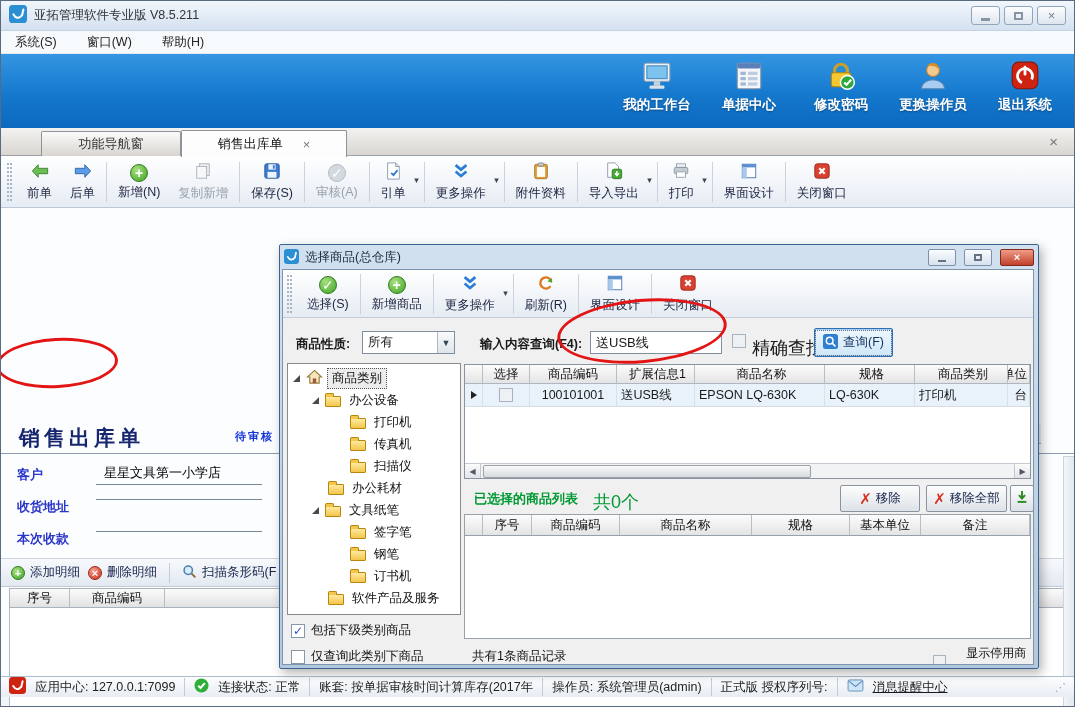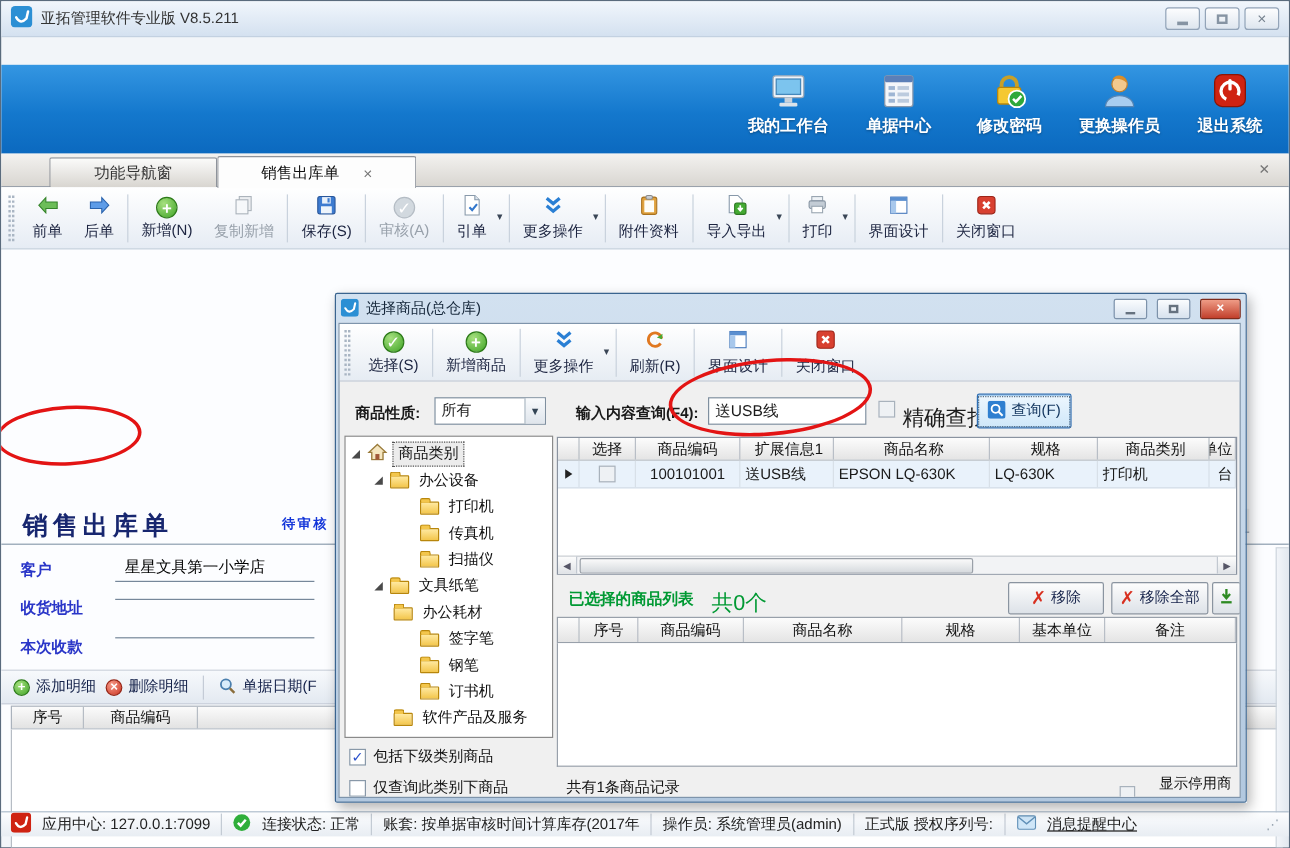--- a/index.html
+++ b/index.html
@@ -153,20 +153,25 @@
       <span class="winbtn">
           <span class="minbar"></span>
         </span>
       <span class="winbtn">
           <span class="maxbox"></span>
         </span>
       <span class="winbtn">×</span>
     </span>
   </div>
 
+  <div class="menubar">
+    <span>系统(S)</span>
+    <span>窗口(W)</span>
+    <span>帮助(H)</span>
+  </div>
 
   <div class="banner">
     <div class="banner-actions">
       <div class="baction">
         <span><svg width="32" height="30" viewBox="0 0 30 28">
               <rect x="3" y="2" width="24" height="17" rx="2" fill="#eef3f9" stroke="#9aa8b8"></rect>
               <rect x="5.5" y="4.5" width="19" height="12" fill="#7cc4ee" stroke="#4488bb"></rect>
               <rect x="12" y="19" width="6" height="4" fill="#c8d2dc"></rect>
               <rect x="8" y="23" width="14" height="3" rx="1" fill="#dbe3ea"></rect>
             </svg></span>
@@ -356,21 +361,21 @@
       <div class="dbtn">
         <span class="icn red sm">×</span>
         <span>删除明细</span>
       </div>
       <span class="dsep"></span>
       <div class="dbtn">
         <span><svg width="15" height="15" viewBox="0 0 18 18">
               <circle cx="7.5" cy="7.5" r="5" fill="#d8ecfa" stroke="#4a7fae" stroke-width="1.8"></circle>
               <path d="M11.5 11.5 L16 16" stroke="#8a6d3b" stroke-width="2.4"></path>
             </svg></span>
-        <span class="nowrap">单据日期(F</span>
+        <span class="nowrap">扫描条形码(F</span>
       </div>
     </div>
 
     <div class="grid-header">
       <div style="width:60px">序号</div>
       <div style="width:95px">商品编码</div>
       <div style="width:280px">商品名称</div>
       <div style="flex:1"></div>
     </div>
     <div class="grid-body"></div>
@@ -511,28 +516,28 @@
           <span class="tlabel">打印机</span>
         </div>
         <div class="trow lvl2">
           <span class="folder"></span>
           <span class="tlabel">传真机</span>
         </div>
         <div class="trow lvl2">
           <span class="folder"></span>
           <span class="tlabel">扫描仪</span>
         </div>
+        <div class="trow lvl1n">
+          <span class="folder"></span>
+          <span class="tlabel">办公耗材</span>
+        </div>
         <div class="trow lvl1">
           <span class="exp"></span>
           <span class="folder"></span>
           <span class="tlabel">文具纸笔</span>
-        </div>
-        <div class="trow lvl1n">
-          <span class="folder"></span>
-          <span class="tlabel">办公耗材</span>
         </div>
         <div class="trow lvl2">
           <span class="folder"></span>
           <span class="tlabel">签字笔</span>
         </div>
         <div class="trow lvl2">
           <span class="folder"></span>
           <span class="tlabel">钢笔</span>
         </div>
         <div class="trow lvl2">

